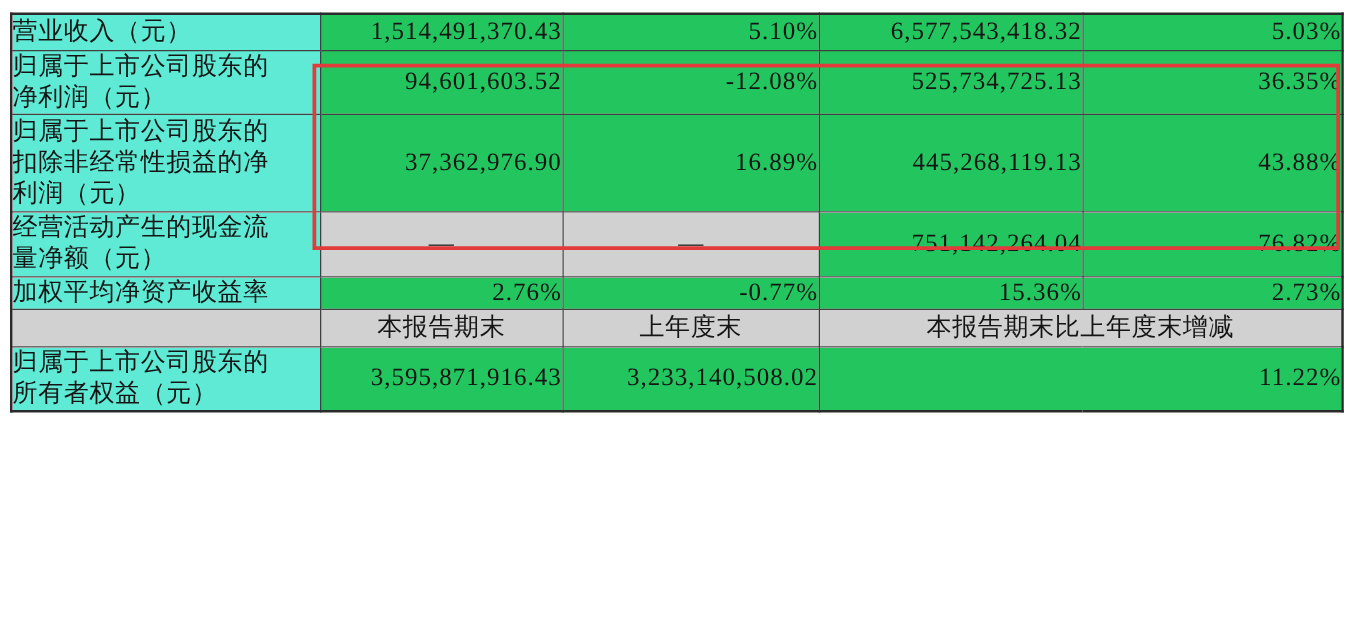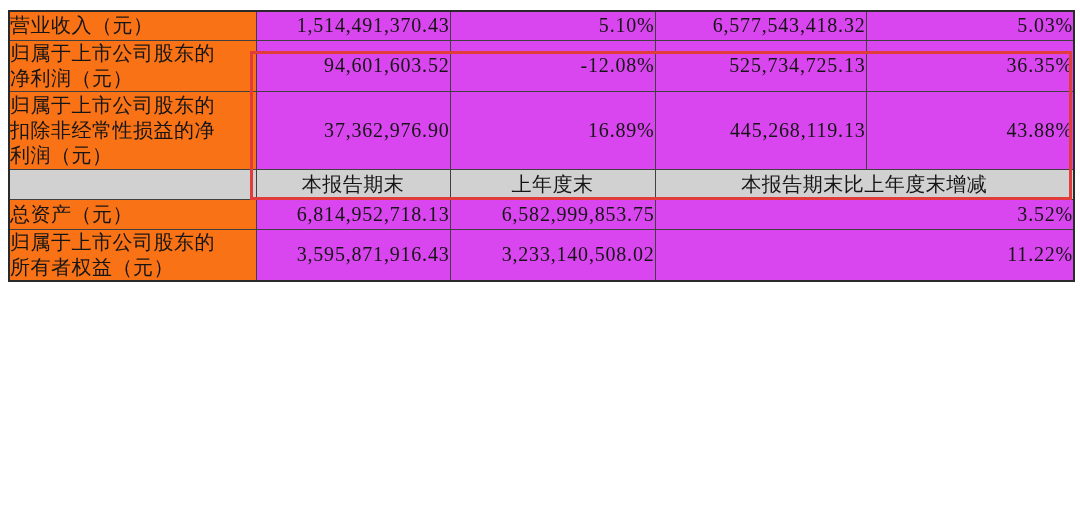--- a/index.html
+++ b/index.html
@@ -29,35 +29,35 @@
   table.fin td {
     border: 1px solid #404040;
     font-size: 20px;
     color: #151515;
     vertical-align: middle;
     white-space: pre-line;
     overflow: hidden;
     padding: 0;
   }
   td.lbl {
-    background: #f97316;
+    background: #5eead4;
     text-align: left;
     padding: 2px 6px 2px 8px;
     line-height: 25px;
     letter-spacing: 0.5px;
   }
   td.hdr {
     background: #d1d1d1;
     text-align: center;
     line-height: 23px;
     padding: 2px 8px;
     letter-spacing: 0.5px;
   }
   td.num {
-    background: #d946ef;
+    background: #22c55e;
     text-align: right;
     padding-right: 13px;
     letter-spacing: 0.8px;
   }
   td.dash {
     background: #d1d1d1;
     text-align: center;
     color: #3a3a3a;
   }
   tr.r-h1 { height: 42px; }
@@ -118,37 +118,46 @@
       <tr class="r-3">
         <td class="lbl">归属于上市公司股东的
 扣除非经常性损益的净
 利润（元）</td>
         <td class="num">37,362,976.90</td>
         <td class="num">16.89%</td>
         <td class="num">445,268,119.13</td>
         <td class="num">43.88%</td>
       </tr>
 
+      <tr class="r-4">
+        <td class="lbl">经营活动产生的现金流
+量净额（元）</td>
+        <td class="dash">—</td>
+        <td class="dash">—</td>
+        <td class="num">751,142,264.04</td>
+        <td class="num">76.82%</td>
+      </tr>
 
 
 
+      <tr class="r-7">
+        <td class="lbl">加权平均净资产收益率</td>
+        <td class="num">2.76%</td>
+        <td class="num">-0.77%</td>
+        <td class="num">15.36%</td>
+        <td class="num">2.73%</td>
+      </tr>
 
       <tr class="r-h2">
         <td class="hdr"></td>
         <td class="hdr">本报告期末</td>
         <td class="hdr">上年度末</td>
         <td class="hdr" colspan="2">本报告期末比上年度末增减</td>
       </tr>
 
-      <tr class="r-8">
-        <td class="lbl">总资产（元）</td>
-        <td class="num">6,814,952,718.13</td>
-        <td class="num">6,582,999,853.75</td>
-        <td class="num" colspan="2">3.52%</td>
-      </tr>
 
       <tr class="r-9">
         <td class="lbl">归属于上市公司股东的
 所有者权益（元）</td>
         <td class="num">3,595,871,916.43</td>
         <td class="num">3,233,140,508.02</td>
         <td class="num" colspan="2">11.22%</td>
       </tr>
     </tbody>
   </table>

